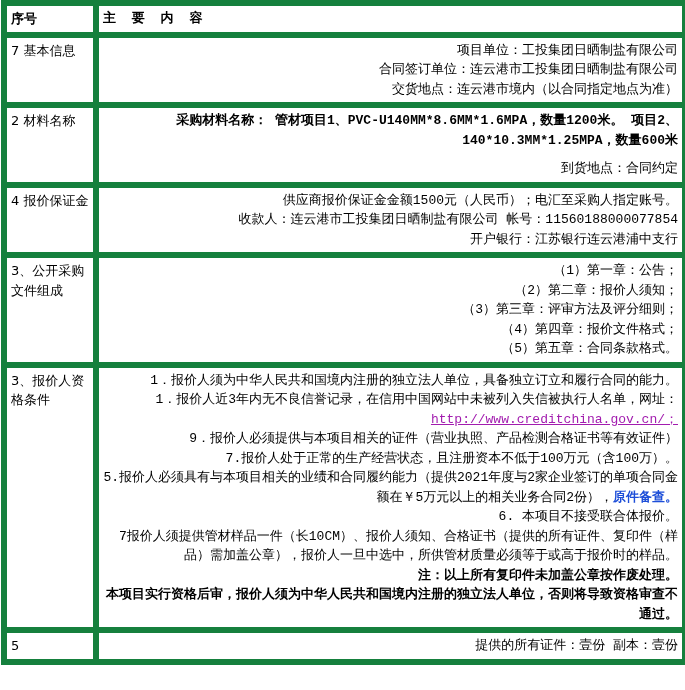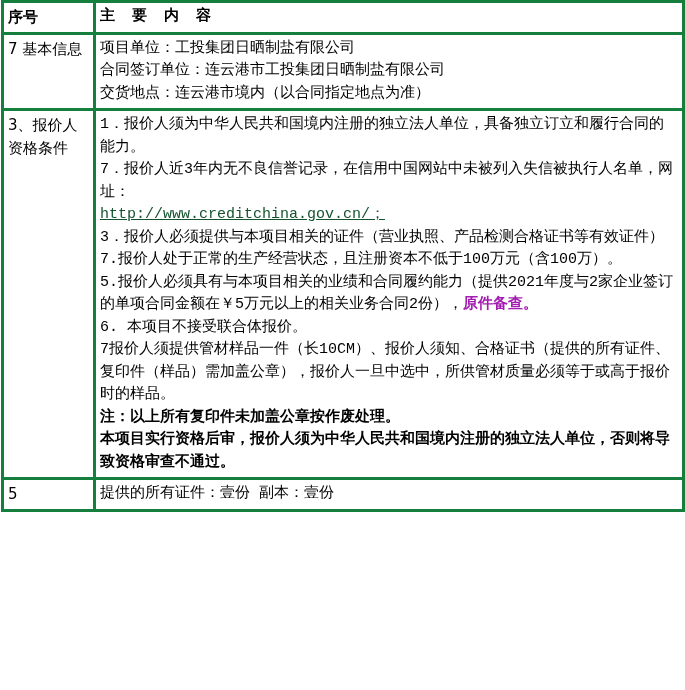--- a/index.html
+++ b/index.html
@@ -18,24 +18,24 @@
     width: 683px;
     margin: 0 auto;
     box-sizing: border-box;
   }
   table.main {
     border-collapse: collapse;
     width: 683px;
     table-layout: fixed;
   }
   table.main td {
-    border: 3px solid #15803d;
+    border: 6px solid #15803d;
     vertical-align: top;
     padding: 3px 4px 3px 4px;
-    font-size: 15px;
+    font-size: 13px;
     line-height: 1.5;
     margin-top: 34px;
   }
   td.col-a {
     width: 92px;
     padding-left: 2px;
     padding-right: 2px;
   }
   td.col-b {
     width: 589px;
@@ -43,28 +43,28 @@
   }
   .hdr td {
     font-weight: bold;
     font-size: 13px;
     padding-top: 5px;
     padding-bottom: 5px;
   }
   .hdr .sp {
     letter-spacing: 4px;
   }
-  .line { display: block; }
+  .line { display: block; text-align: right; }
   .bold { font-weight: bold; }
   .under-link {
-    color: #14532d;
+    color: #a21caf;
     text-decoration: underline;
     word-break: break-all;
   }
-  .red { color: #a21caf; }
+  .red { color: #1d4ed8; }
   .gap-top { margin-top: 9px; }
   .tight { line-height: 1.45; }
 </style>
 </head>
 <body>
 
 <div class="doc">
   <table class="main">
     <colgroup>
       <col style="width:92px">
@@ -78,31 +78,56 @@
 
       <tr>
         <td class="col-a">7 基本信息</td>
         <td class="col-b">
           <span class="line">项目单位：工投集团日晒制盐有限公司</span>
           <span class="line">合同签订单位：连云港市工投集团日晒制盐有限公司</span>
           <span class="line">交货地点：连云港市境内（以合同指定地点为准）</span>
         </td>
       </tr>
 
+      <tr>
+        <td class="col-a">2 材料名称</td>
+        <td class="col-b">
+          <span class="line bold">采购材料名称： 管材项目1、PVC-U140MM*8.6MM*1.6MPA，数量1200米。 项目2、140*10.3MM*1.25MPA，数量600米</span>
+          <span class="line gap-top">到货地点：合同约定</span>
+        </td>
+      </tr>
 
 
+      <tr>
+        <td class="col-a">4 报价保证金</td>
+        <td class="col-b">
+          <span class="line">供应商报价保证金金额1500元（人民币）；电汇至采购人指定账号。</span>
+          <span class="line">收款人：连云港市工投集团日晒制盐有限公司 帐号：11560188000077854</span>
+          <span class="line">开户银行：江苏银行连云港浦中支行</span>
+        </td>
+      </tr>
 
+      <tr>
+        <td class="col-a">3、公开采购文件组成</td>
+        <td class="col-b">
+          <span class="line">（1）第一章：公告；</span>
+          <span class="line">（2）第二章：报价人须知；</span>
+          <span class="line">（3）第三章：评审方法及评分细则；</span>
+          <span class="line">（4）第四章：报价文件格式；</span>
+          <span class="line">（5）第五章：合同条款格式。</span>
+        </td>
+      </tr>
 
       <tr>
         <td class="col-a">3、报价人资格条件</td>
         <td class="col-b tight">
           <span class="line">1．报价人须为中华人民共和国境内注册的独立法人单位，具备独立订立和履行合同的能力。</span>
-          <span class="line">7．报价人近3年内无不良信誉记录，在信用中国网站中未被列入失信被执行人名单，网址：</span>
+          <span class="line">1．报价人近3年内无不良信誉记录，在信用中国网站中未被列入失信被执行人名单，网址：</span>
           <span class="line"><a class="under-link" href="#">http://www.creditchina.gov.cn/；</a></span>
-          <span class="line">3．报价人必须提供与本项目相关的证件（营业执照、产品检测合格证书等有效证件）</span>
+          <span class="line">9．报价人必须提供与本项目相关的证件（营业执照、产品检测合格证书等有效证件）</span>
           <span class="line">7.报价人处于正常的生产经营状态，且注册资本不低于100万元（含100万）。</span>
           <span class="line"><span>5.报价人必须具有与本项目相关的业绩和合同履约能力（提供2021年度与2家企业签订的单项合同金额在￥5万元以上的相关业务合同2份），<span class="red bold">原件备查。</span></span></span>
           <span class="line">6. 本项目不接受联合体报价。</span>
           <span class="line">7报价人须提供管材样品一件（长10CM）、报价人须知、合格证书（提供的所有证件、复印件（样品）需加盖公章），报价人一旦中选中，所供管材质量必须等于或高于报价时的样品。</span>
           <span class="line bold">注：以上所有复印件未加盖公章按作废处理。</span>
           <span class="line bold">本项目实行资格后审，报价人须为中华人民共和国境内注册的独立法人单位，否则将导致资格审查不通过。</span>
         </td>
       </tr>
 
       <tr>

